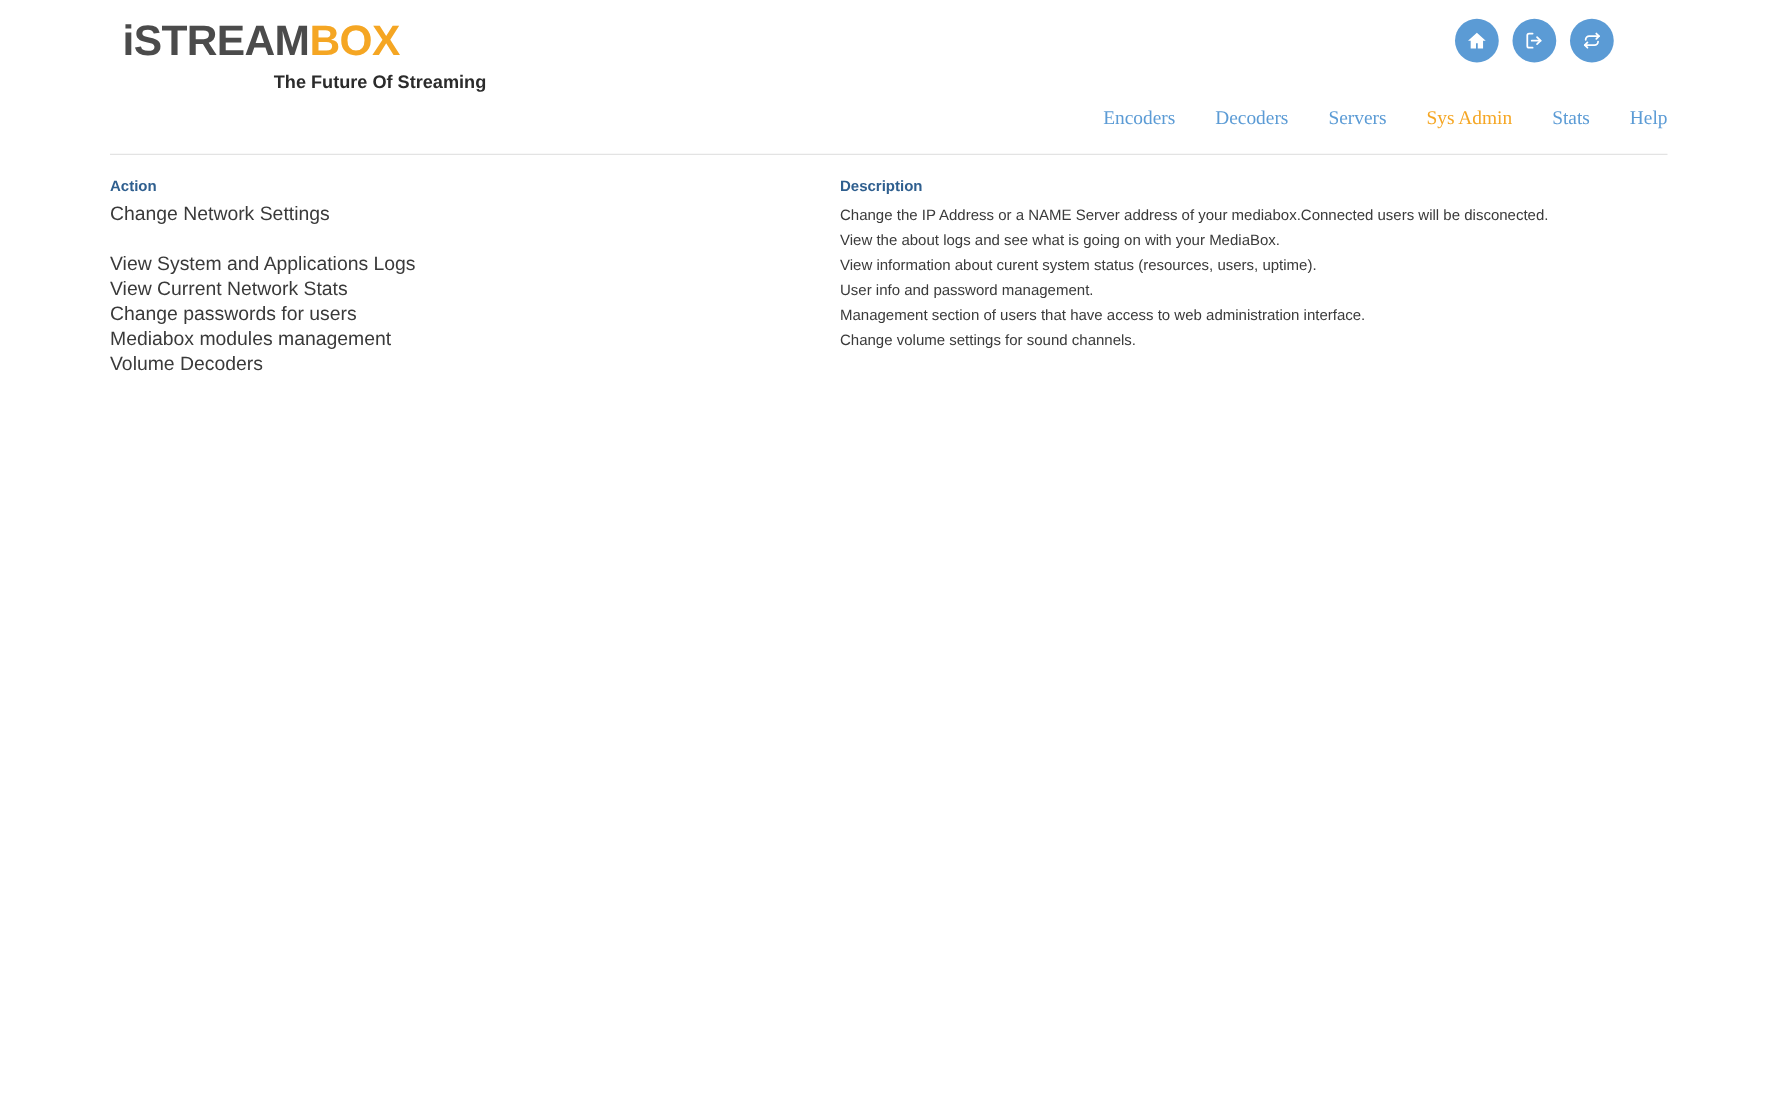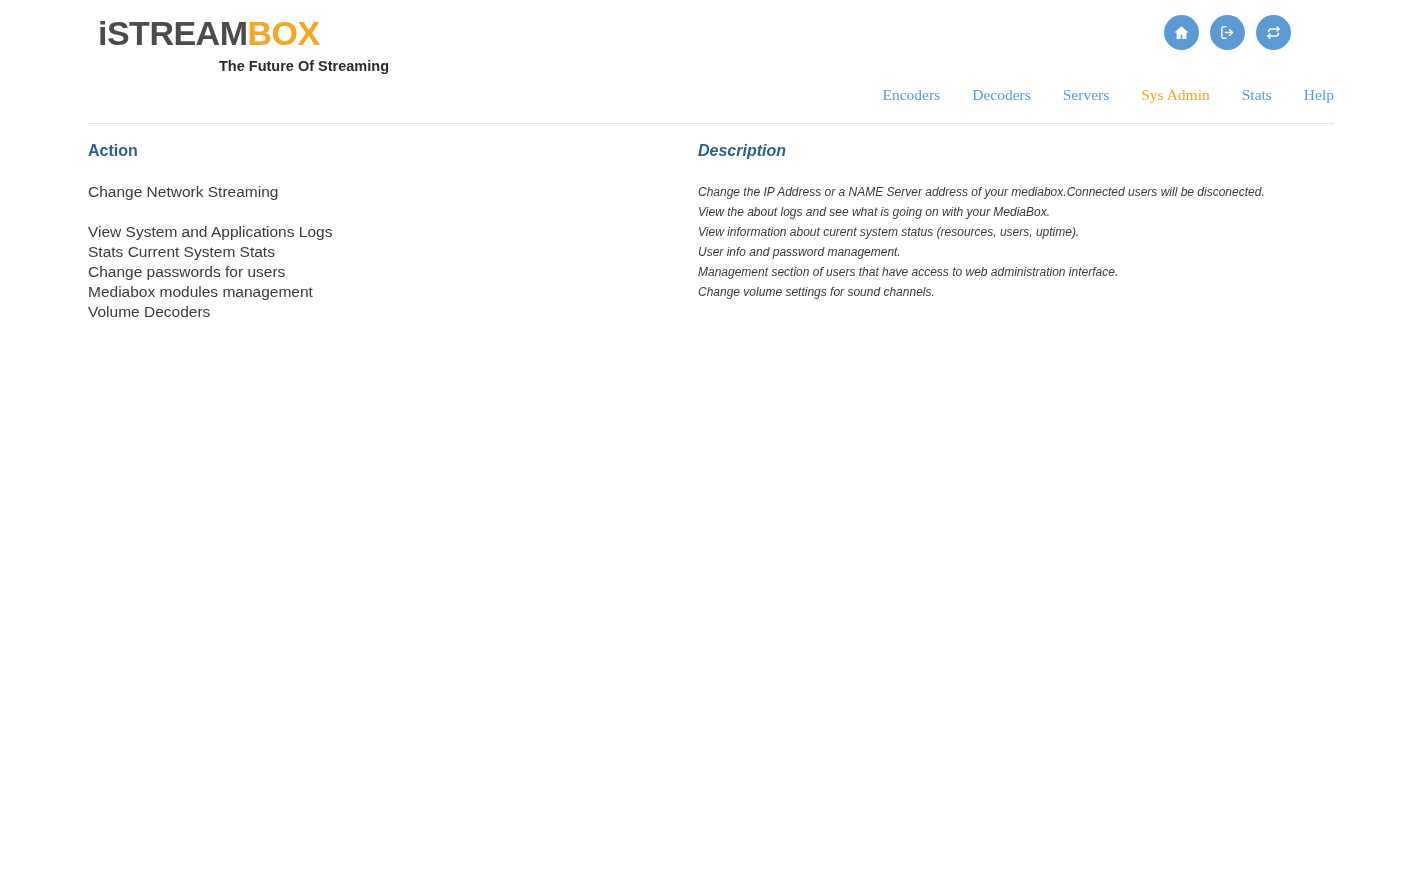--- a/index.html
+++ b/index.html
@@ -108,30 +108,29 @@
     width: 1422px;
   }
   .col-action {
     position: absolute;
     left: 88px;
     top: 20px;
     width: 600px;
   }
   .col-desc {
     position: absolute;
-    left: 698px;
+    left: 672px;
     top: 20px;
     width: 640px;
-    font-style: italic;
   }
   .col-head {
-    font-size: 16px;
+    font-size: 12px;
     font-weight: bold;
     color: #2f5f8f;
-    margin-bottom: 23px;
+    margin-bottom: 7px;
     line-height: 1;
   }
   .row-list { list-style: none; margin: 0; padding: 0; }
   .row {
     font-size: 15.5px;
     color: #3a3a3a;
     line-height: 20px;
     padding: 0;
     margin: 0;
     cursor: pointer;
@@ -202,23 +201,23 @@
     </nav>
 
     <div class="header-rule"></div>
   </div>
 
   <div class="content">
 
     <div class="col-action">
       <div class="col-head">Action</div>
       <ul class="row-list">
-        <li class="row" style="margin-bottom:20px;">Change Network Streaming</li>
+        <li class="row" style="margin-bottom:20px;">Change Network Settings</li>
         <li class="row">View System and Applications Logs</li>
-        <li class="row">Stats Current System Stats</li>
+        <li class="row">View Current Network Stats</li>
         <li class="row">Change passwords for users</li>
         <li class="row">Mediabox modules management</li>
         <li class="row">Volume Decoders</li>
       </ul>
     </div>
 
     <div class="col-desc">
       <div class="col-head">Description</div>
       <ul class="desc-list">
         <li class="desc first">Change the IP Address or a NAME Server address of your mediabox.Connected users will be disconected.</li>

